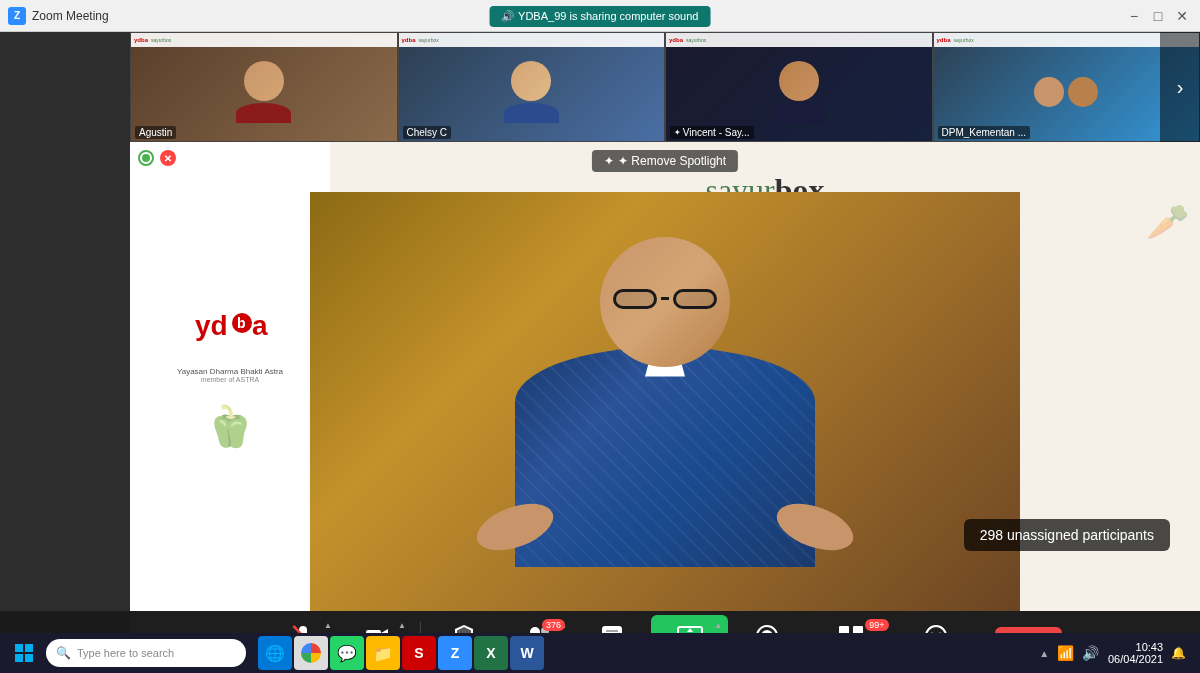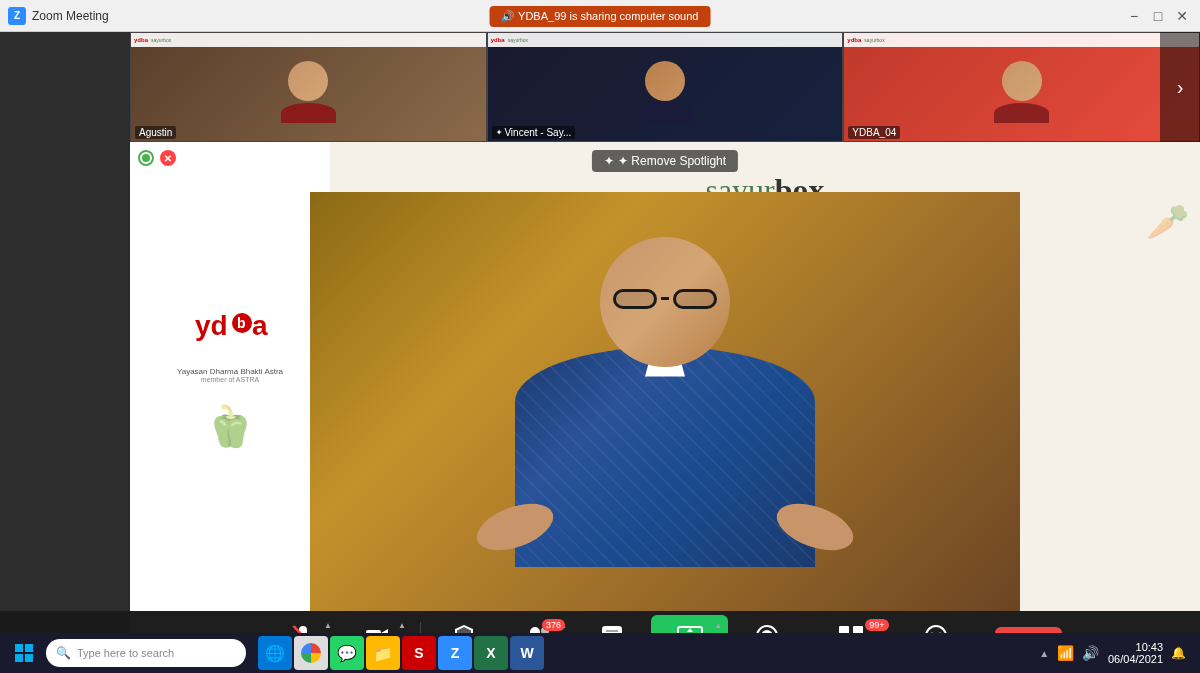--- a/index.html
+++ b/index.html
@@ -56,21 +56,21 @@
       font-size: 14px;
       color: #555;
     }
 
     
     #notification-bar {
       position: absolute;
       top: 6px;
       left: 50%;
       transform: translateX(-50%);
-      background: #c2410c;
+      background: #0f766e;
       color: white;
       font-size: 11px;
       padding: 4px 12px;
       border-radius: 4px;
       display: flex;
       align-items: center;
       gap: 6px;
       z-index: 100;
     }
 
@@ -491,52 +491,65 @@
               <span class="logo-sayur-small">sayurbox</span>
             </div>
             <div style="display:flex;flex-direction:column;align-items:center;margin-top:10px;">
               <div style="width:40px;height:40px;border-radius:50%;background:linear-gradient(135deg,#c8956a,#d4a574);margin-bottom:2px;"></div>
               <div style="width:55px;height:20px;border-radius:50% 50% 0 0;background:#8B1A1A;"></div>
             </div>
           </div>
           <div class="name-label">Agustin</div>
         </div>
 
+        <div class="participant-thumb">
+          <div class="face-container thumb-2">
+            <div class="thumb-top-logos">
+              <span class="logo-ydba-small">ydba</span>
+              <span class="logo-sayur-small">sayurbox</span>
+            </div>
+            <div style="display:flex;flex-direction:column;align-items:center;margin-top:10px;">
+              <div style="width:40px;height:40px;border-radius:50%;background:linear-gradient(135deg,#d4a574,#e0b888);margin-bottom:2px;"></div>
+              <div style="width:55px;height:20px;border-radius:50% 50% 0 0;background:#2c4a8e;"></div>
+            </div>
+          </div>
+          <div class="name-label">Chelsy C</div>
+        </div>
 
         <div class="participant-thumb">
           <div class="face-container thumb-3">
             <div class="thumb-top-logos">
               <span class="logo-ydba-small">ydba</span>
               <span class="logo-sayur-small">sayurbox</span>
             </div>
             <div style="display:flex;flex-direction:column;align-items:center;margin-top:10px;">
               <div style="width:40px;height:40px;border-radius:50%;background:linear-gradient(135deg,#b8804a,#c89060);margin-bottom:2px;"></div>
               <div style="width:55px;height:20px;border-radius:50% 50% 0 0;background:#1a1a3a;"></div>
             </div>
           </div>
           <div style="display:flex;align-items:center;gap:2px;" class="name-label">
             <span style="font-size:8px;">✦</span>
             <span>Vincent - Say...</span>
           </div>
         </div>
 
+
         <div class="participant-thumb">
-          <div class="face-container thumb-4">
+          <div class="face-container thumb-5">
             <div class="thumb-top-logos">
               <span class="logo-ydba-small">ydba</span>
               <span class="logo-sayur-small">sayurbox</span>
             </div>
-            <div style="display:flex;flex-direction:column;align-items:center;margin-top:10px;">
-              <div style="width:40px;height:40px;border-radius:50%;background:linear-gradient(135deg,#c8956a,#d4a574);margin-bottom:2px;"></div>
-              <div style="width:55px;height:20px;border-radius:50% 50% 0 0;background:#8B2020;"></div>
-            </div>
-          </div>
-          <div class="name-label">YDBA_04</div>
-        </div>
-
+            <div style="display:flex;flex-direction:column;align-items:center;margin-top:10px;flex-direction:row;gap:4px;">
+              <div style="width:30px;height:30px;border-radius:50%;background:#c8956a;"></div>
+              <div style="width:30px;height:30px;border-radius:50%;background:#b8804a;"></div>
+            </div>
+          </div>
+          <div class="name-label">DPM_Kementan ...</div>
+        </div>
 
 
         <div id="next-arrow">
           <span>›</span>
         </div>
       </div>
 
       <div id="main-video">
 
         <div class="presentation-bg">
@@ -596,20 +609,23 @@
           <span>✦ Remove Spotlight</span>
         </div>
 
         <div id="recording-indicator">
           <div class="rec-dot">
             <div class="rec-inner"></div>
           </div>
           <div class="rec-x">✕</div>
         </div>
 
+        <div id="unassigned-badge">
+          <span>298 unassigned participants</span>
+        </div>
 
       </div>
 
       <div id="control-bar">
 
         <div class="ctrl-btn">
           <div class="ctrl-icon mute-icon">
             <svg width="22" height="24" viewBox="0 0 22 24">
               <rect x="7" y="2" width="8" height="13" rx="4" fill="white"></rect>
               <path d="M3 11 Q3 18 11 18 Q19 18 19 11" stroke="white" stroke-width="2" fill="none"></path>

